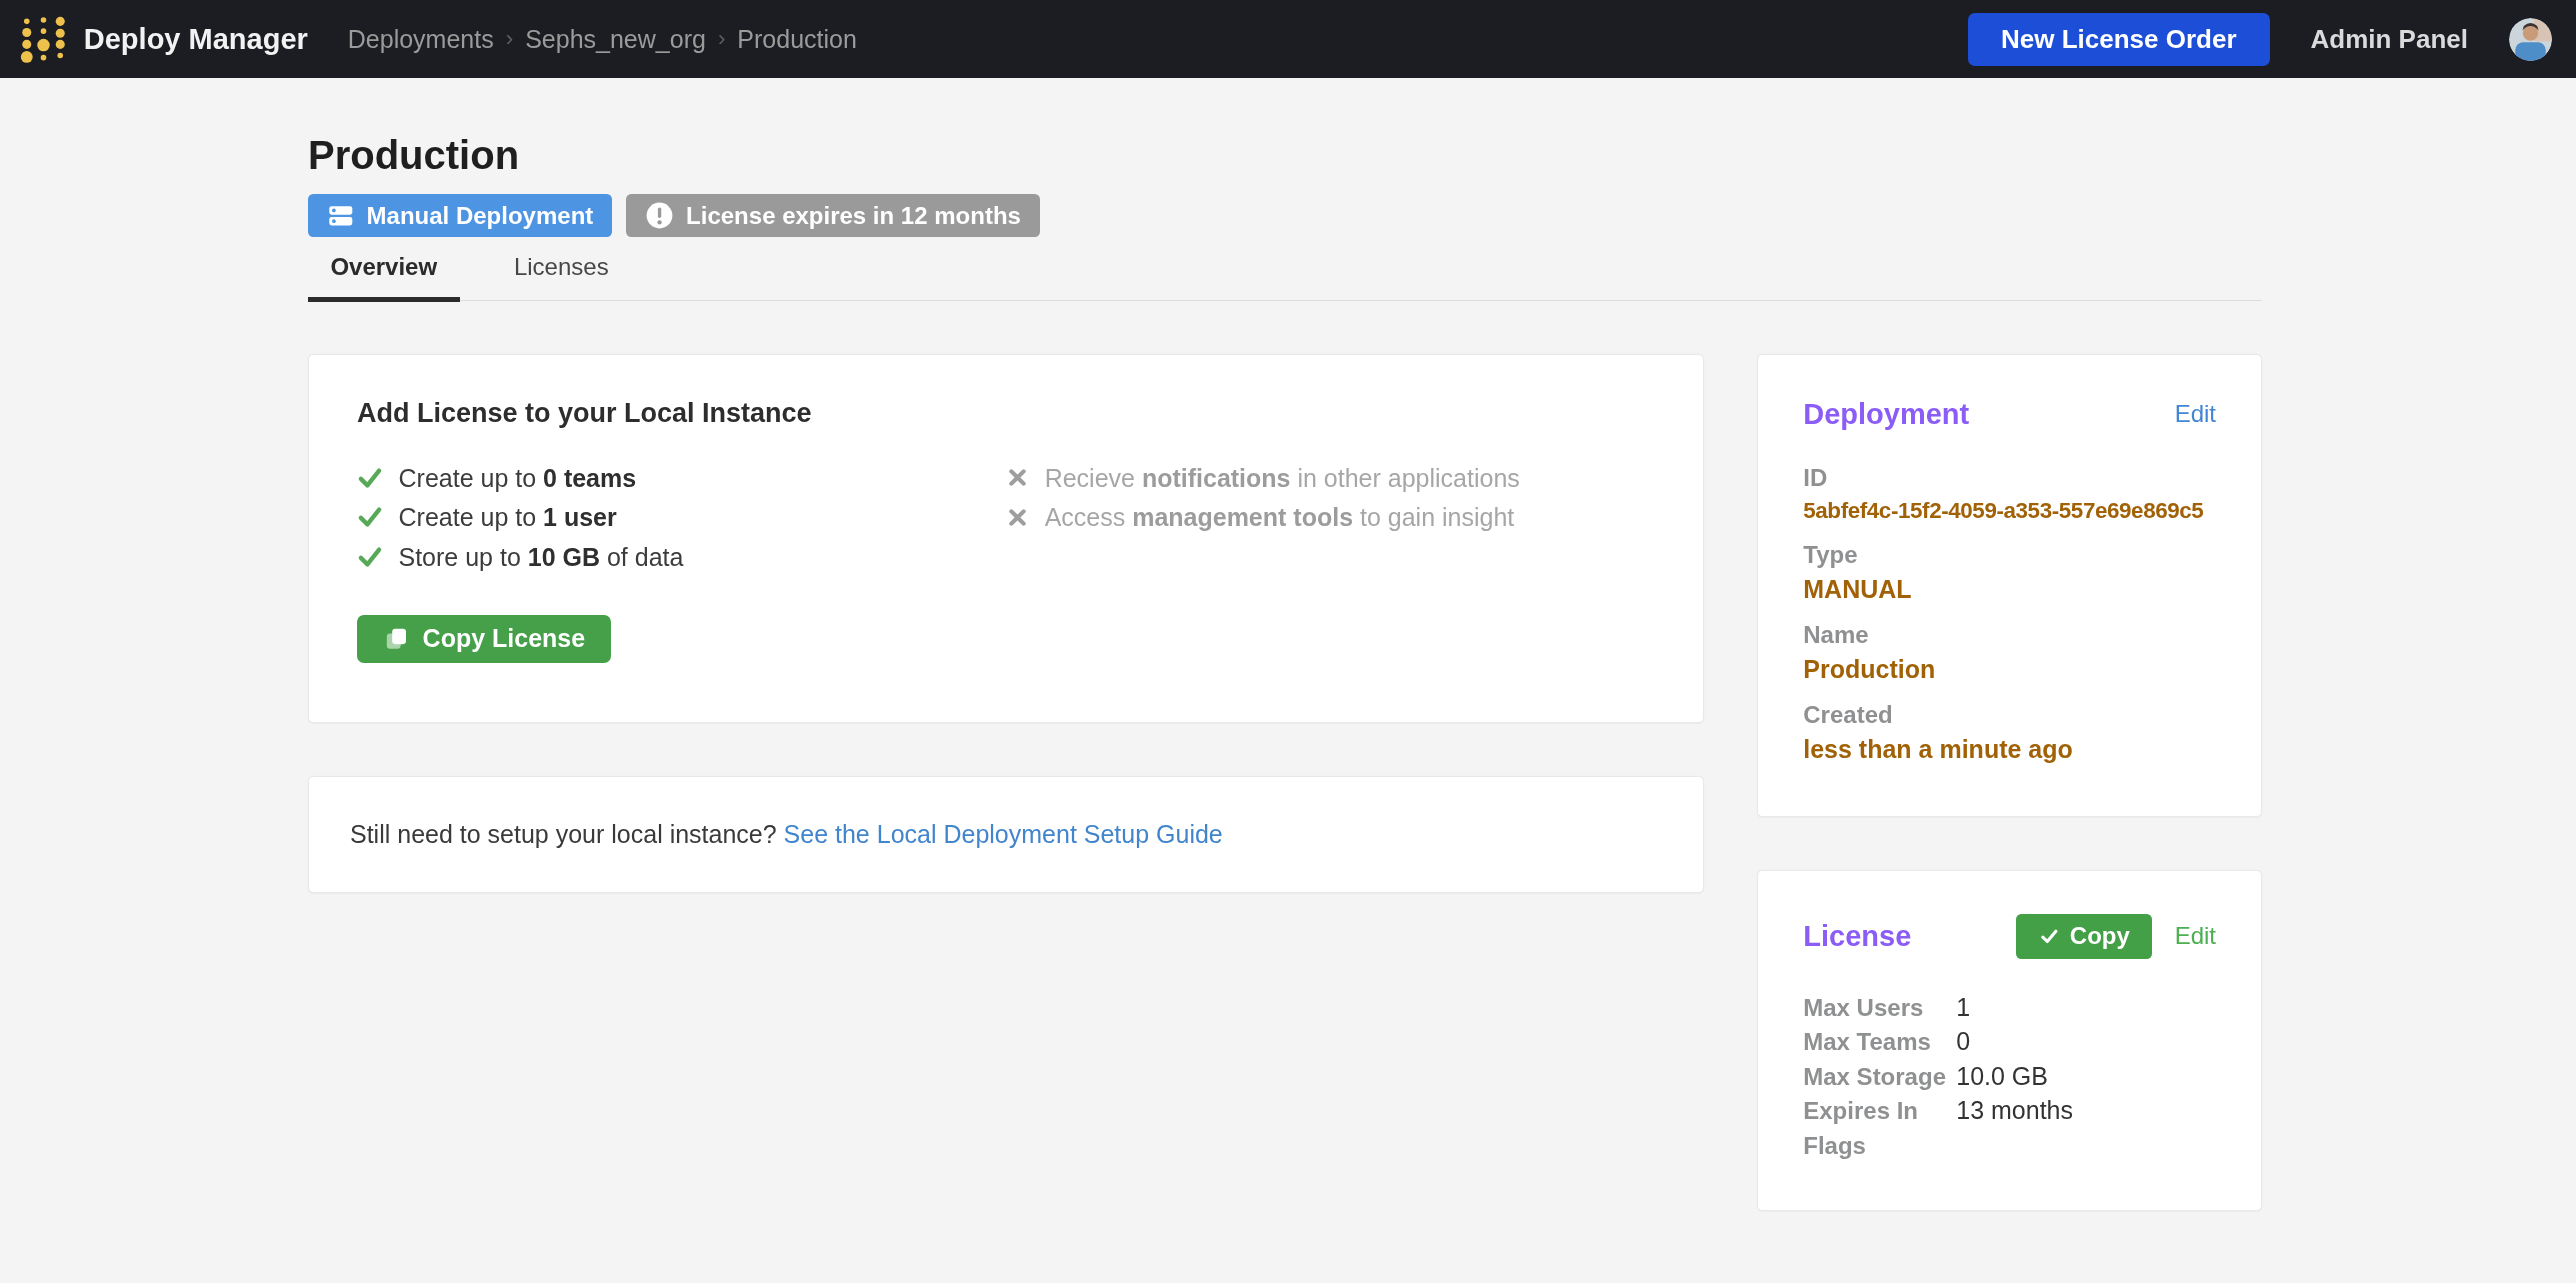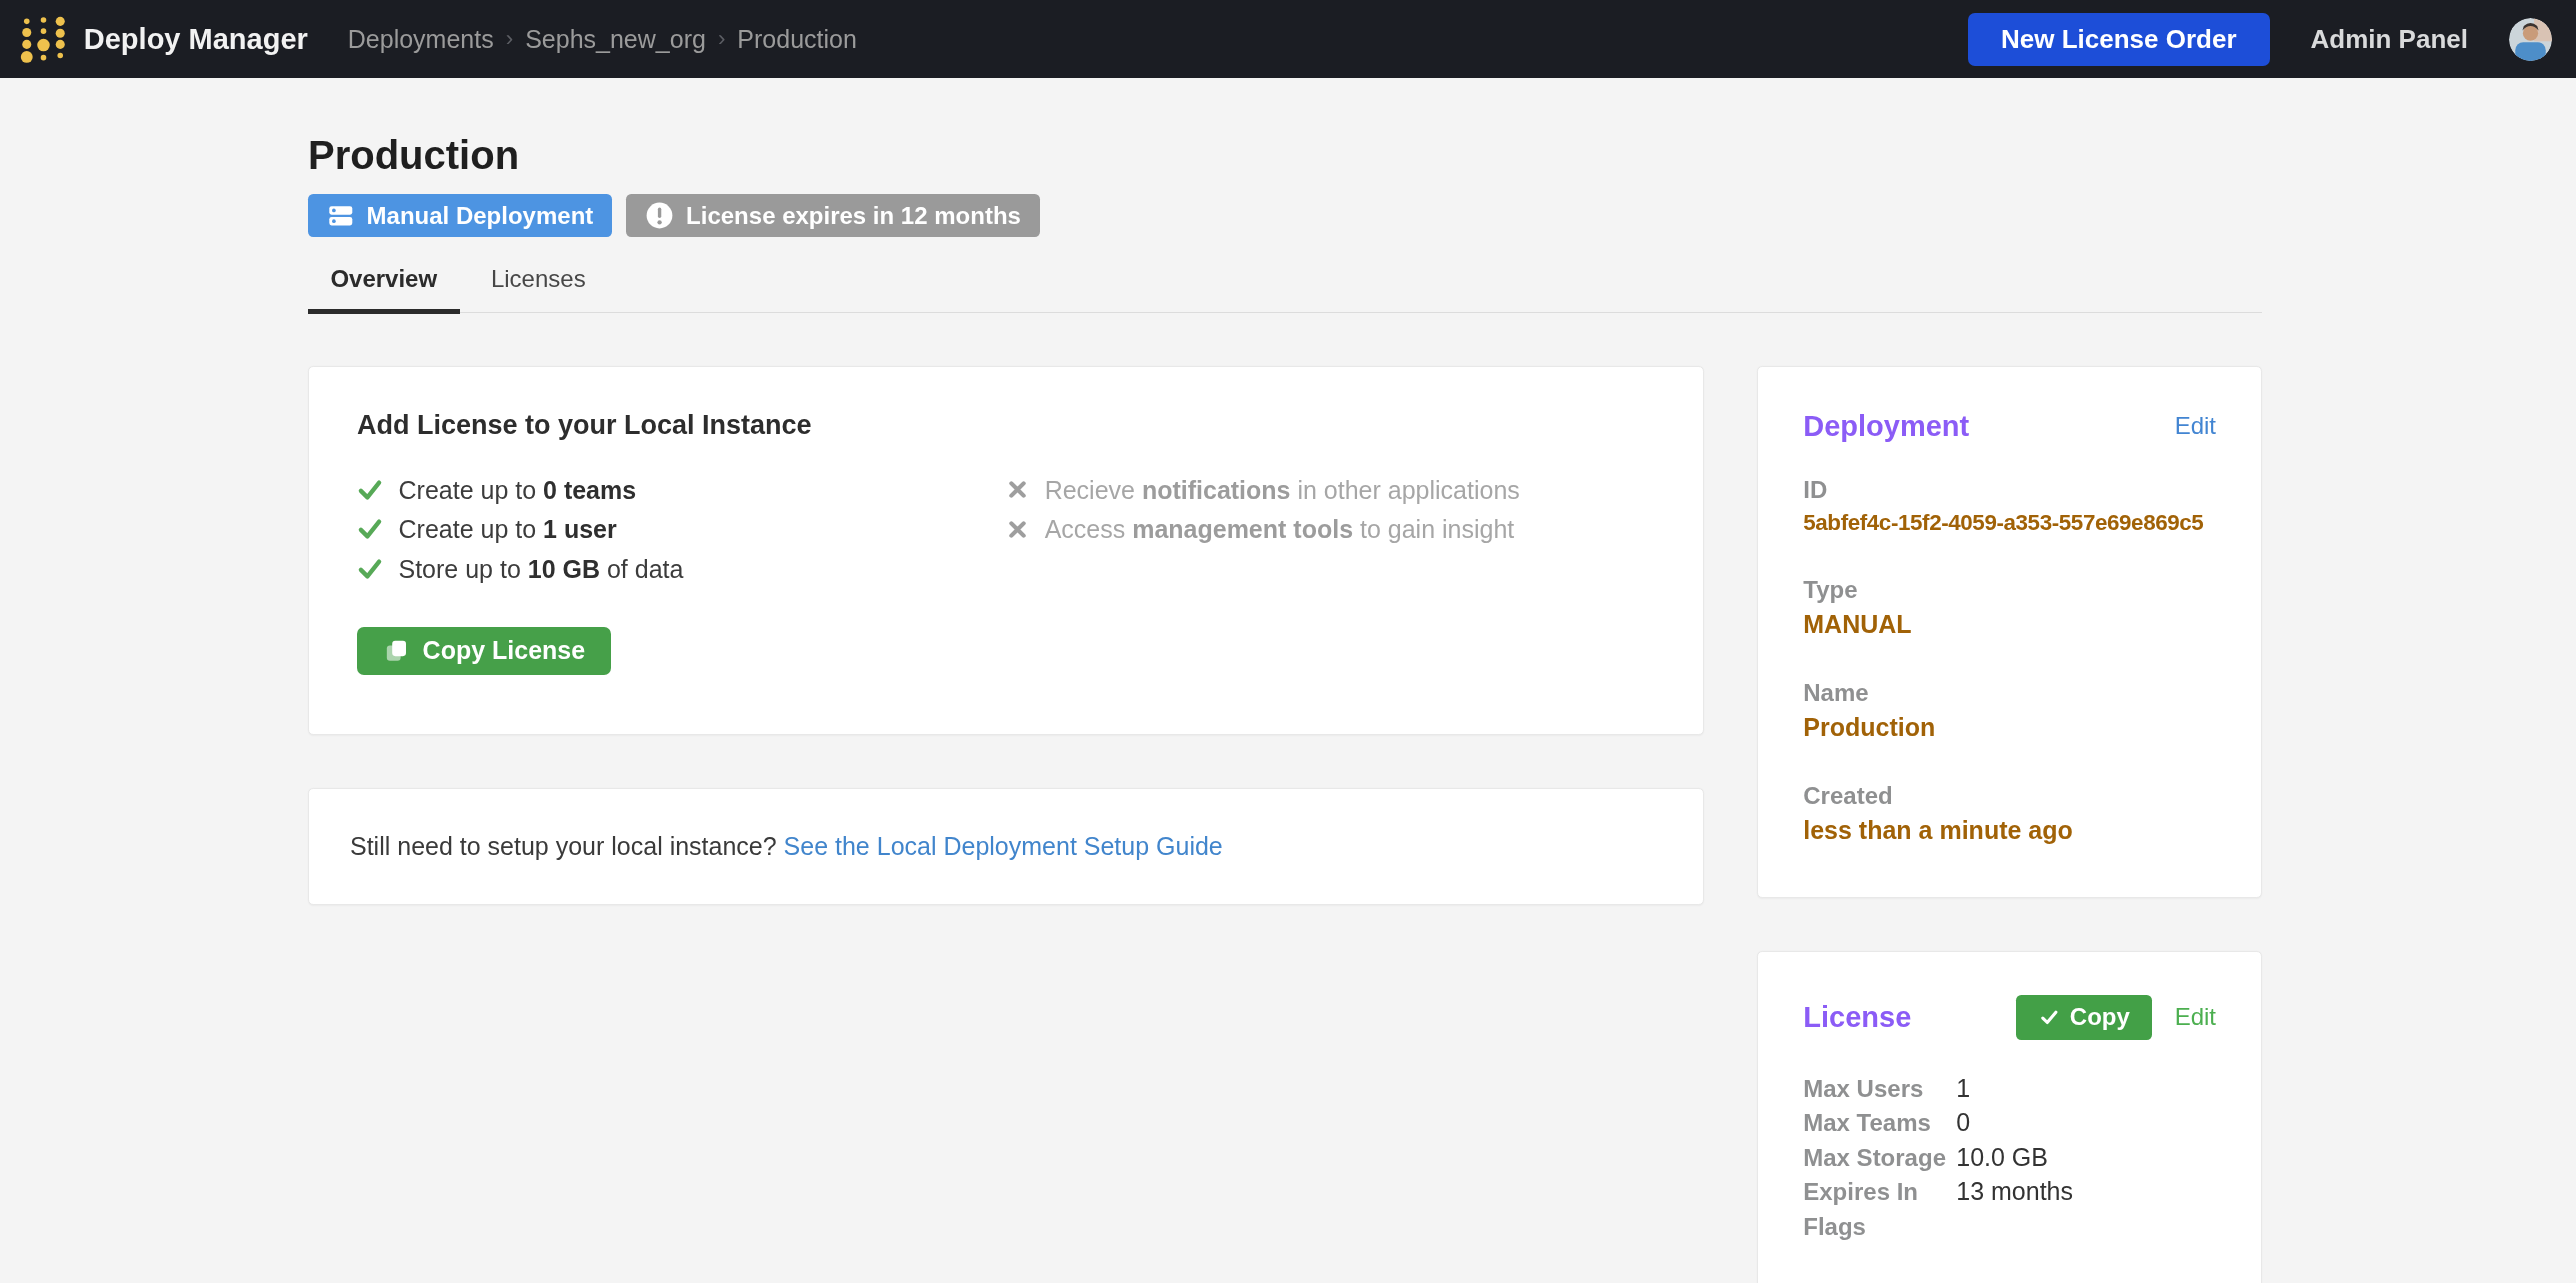--- a/index.html
+++ b/index.html
@@ -44,21 +44,21 @@
   .badges { display:flex; gap:13.8px; margin-top:15px; }
   .badge {
     height:43px; display:flex; align-items:center; gap:12px;
     padding:0 19px; border-radius:5.2px; color:#fff;
     font-size:24px; font-weight:700; white-space:nowrap;
   }
   .badge-blue { background:#4d94e2; }
   .badge-gray { background:#9a9a9a; }
 
   .tabs {
-    margin-top:28px; display:flex; gap:9px;
+    margin-top:16px; display:flex; gap:32px;
     border-bottom:1.7px solid #dcdcdc; width:1954px;
   }
   .tab {
     font-size:24px; padding:0 22.4px 15.5px 22.4px; cursor:pointer; color:#474747;
     border-bottom:5.2px solid transparent; margin-bottom:-1.7px;
   }
   .tab.active { color:#2b2b2b; font-weight:700; border-bottom-color:#2b2b2b; }
 
   .columns { display:flex; gap:53px; margin-top:53px; align-items:flex-start; }
   .col-left { width:1397px; }
@@ -92,21 +92,21 @@
   .setup-line { font-size:25px; color:#3a3a3a; }
   .setup-link { color:#4185cc; cursor:pointer; text-decoration:none; }
 
   
   .card-deployment { min-height:457px; padding:43px 45px 52px 45px; }
   .card-head { display:flex; align-items:center; justify-content:space-between; }
   .card-head h2 { font-size:29px; font-weight:700; color:#8b5cf6;text-align:right; }
   .edit-link-blue { font-size:24px; color:#4285d2; cursor:pointer; }
   .edit-link-green { font-size:24px; color:#4caf50; cursor:pointer; }
 
-  .dep-fields { margin-top:33px; display:flex; flex-direction:column; gap:40px; }
+  .dep-fields { margin-top:33px; display:flex; flex-direction:column; gap:17px; }
   .dep-field .flabel { font-size:24px; font-weight:700; color:#8f9091; margin-bottom:6px; }
   .dep-field .fvalue { font-size:25px; color:#a16207;font-weight:bold; }
   .dep-field .fvalue.uuid { font-size:22.4px; letter-spacing:-0.4px; white-space:nowrap; }
 
   .card-license-info { min-height:336px; margin-top:53px; padding:43px 45px 52px 45px; }
   .lic-head-right { display:flex; align-items:center; gap:22.4px; }
   .btn-copy-small {
     height:45px; padding:0 22.4px; display:inline-flex; align-items:center; gap:10.3px;
     background:#43a047; color:#fff; border:none; border-radius:5.2px;
     font-family:inherit; font-size:24px; font-weight:700; cursor:pointer;

